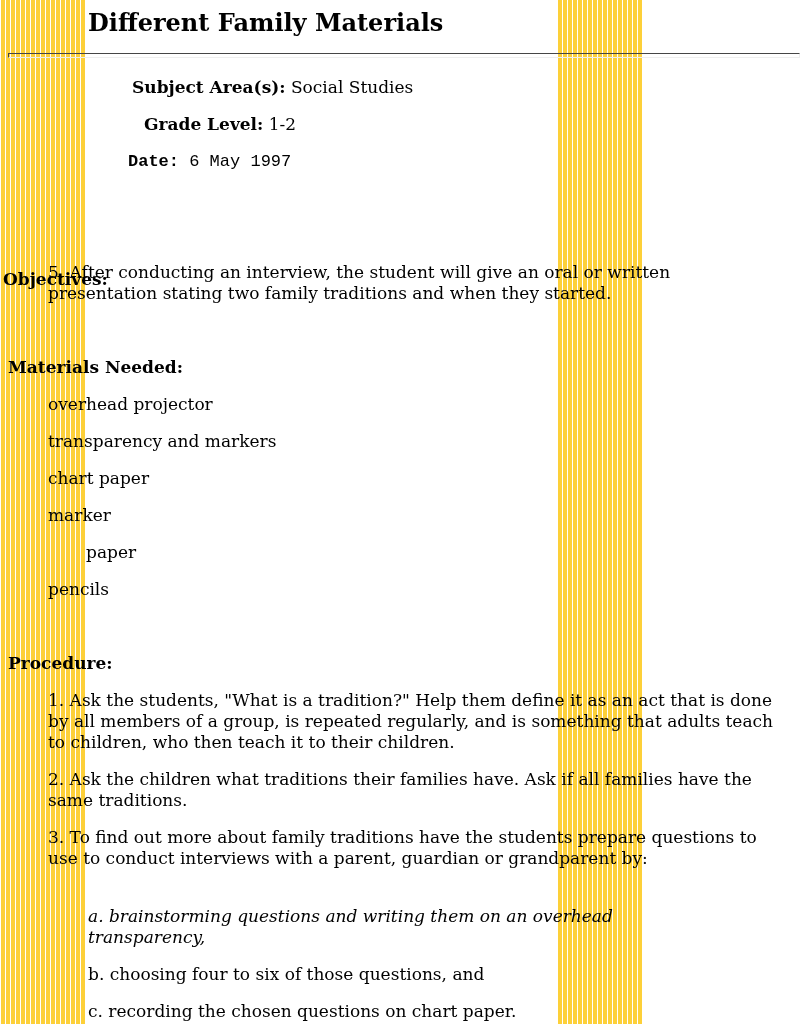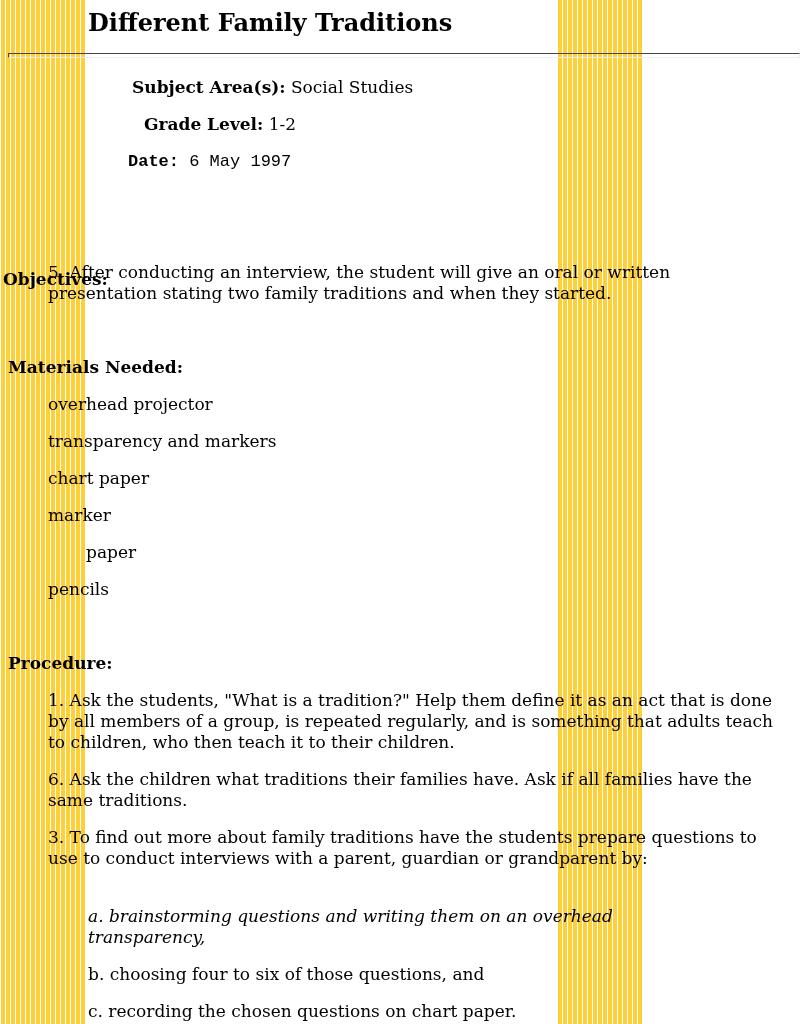--- a/index.html
+++ b/index.html
@@ -30,21 +30,21 @@
     .para { position: absolute; line-height: 21px; }
     b { font-weight: bold; }
   </style>
 </head>
 <body>
 
 <div class="stripe left"></div>
 <div class="stripe right"></div>
 
 <div class="content">
-  <h1>Different Family Traditions</h1>
+  <h1>Different Family Materials</h1>
   <hr class="rule">
 
   <div class="line" style="left:132px; top:77px;">
     <b>Subject Area(s):</b>
     <span>Social Studies</span>
   </div>
   <div class="line" style="left:128px; top:114px;margin-left:16px;">
     <b>Grade Level:</b>
     <span>1-2</span>
   </div>
@@ -59,18 +59,18 @@
   <div class="line" style="left:8px; top:357px;"><b>Materials Needed:</b></div>
   <div class="line" style="left:48px; top:394px;">overhead projector</div>
   <div class="line" style="left:48px; top:431px;">transparency and markers</div>
   <div class="line" style="left:48px; top:468px;">chart paper</div>
   <div class="line" style="left:48px; top:505px;">marker</div>
   <div class="line" style="left:48px; top:542px;margin-left:38px;">paper</div>
   <div class="line" style="left:48px; top:579px;text-align:right;">pencils</div>
 
   <div class="line" style="left:8px; top:653px;"><b>Procedure:</b></div>
   <div class="para" style="left:48px; top:690px; width:730px;">1. Ask the students, "What is a tradition?" Help them define it as an act that is done by all members of a group, is repeated regularly, and is something that adults teach to children, who then teach it to their children.</div>
-  <div class="para" style="left:48px; top:769px; width:730px;">6. Ask the children what traditions their families have. Ask if all families have the same traditions.</div>
+  <div class="para" style="left:48px; top:769px; width:730px;">2. Ask the children what traditions their families have. Ask if all families have the same traditions.</div>
   <div class="para" style="left:48px; top:827px; width:730px;">3. To find out more about family traditions have the students prepare questions to use to conduct interviews with a parent, guardian or grandparent by:</div>
   <div class="para" style="left:88px; top:906px; width:600px;font-style:italic;">a. brainstorming questions and writing them on an overhead transparency,</div>
   <div class="line" style="left:88px; top:964px;">b. choosing four to six of those questions, and</div>
   <div class="line" style="left:88px; top:1001px;">c. recording the chosen questions on chart paper.</div>
 </div>
 
 </body></html>

